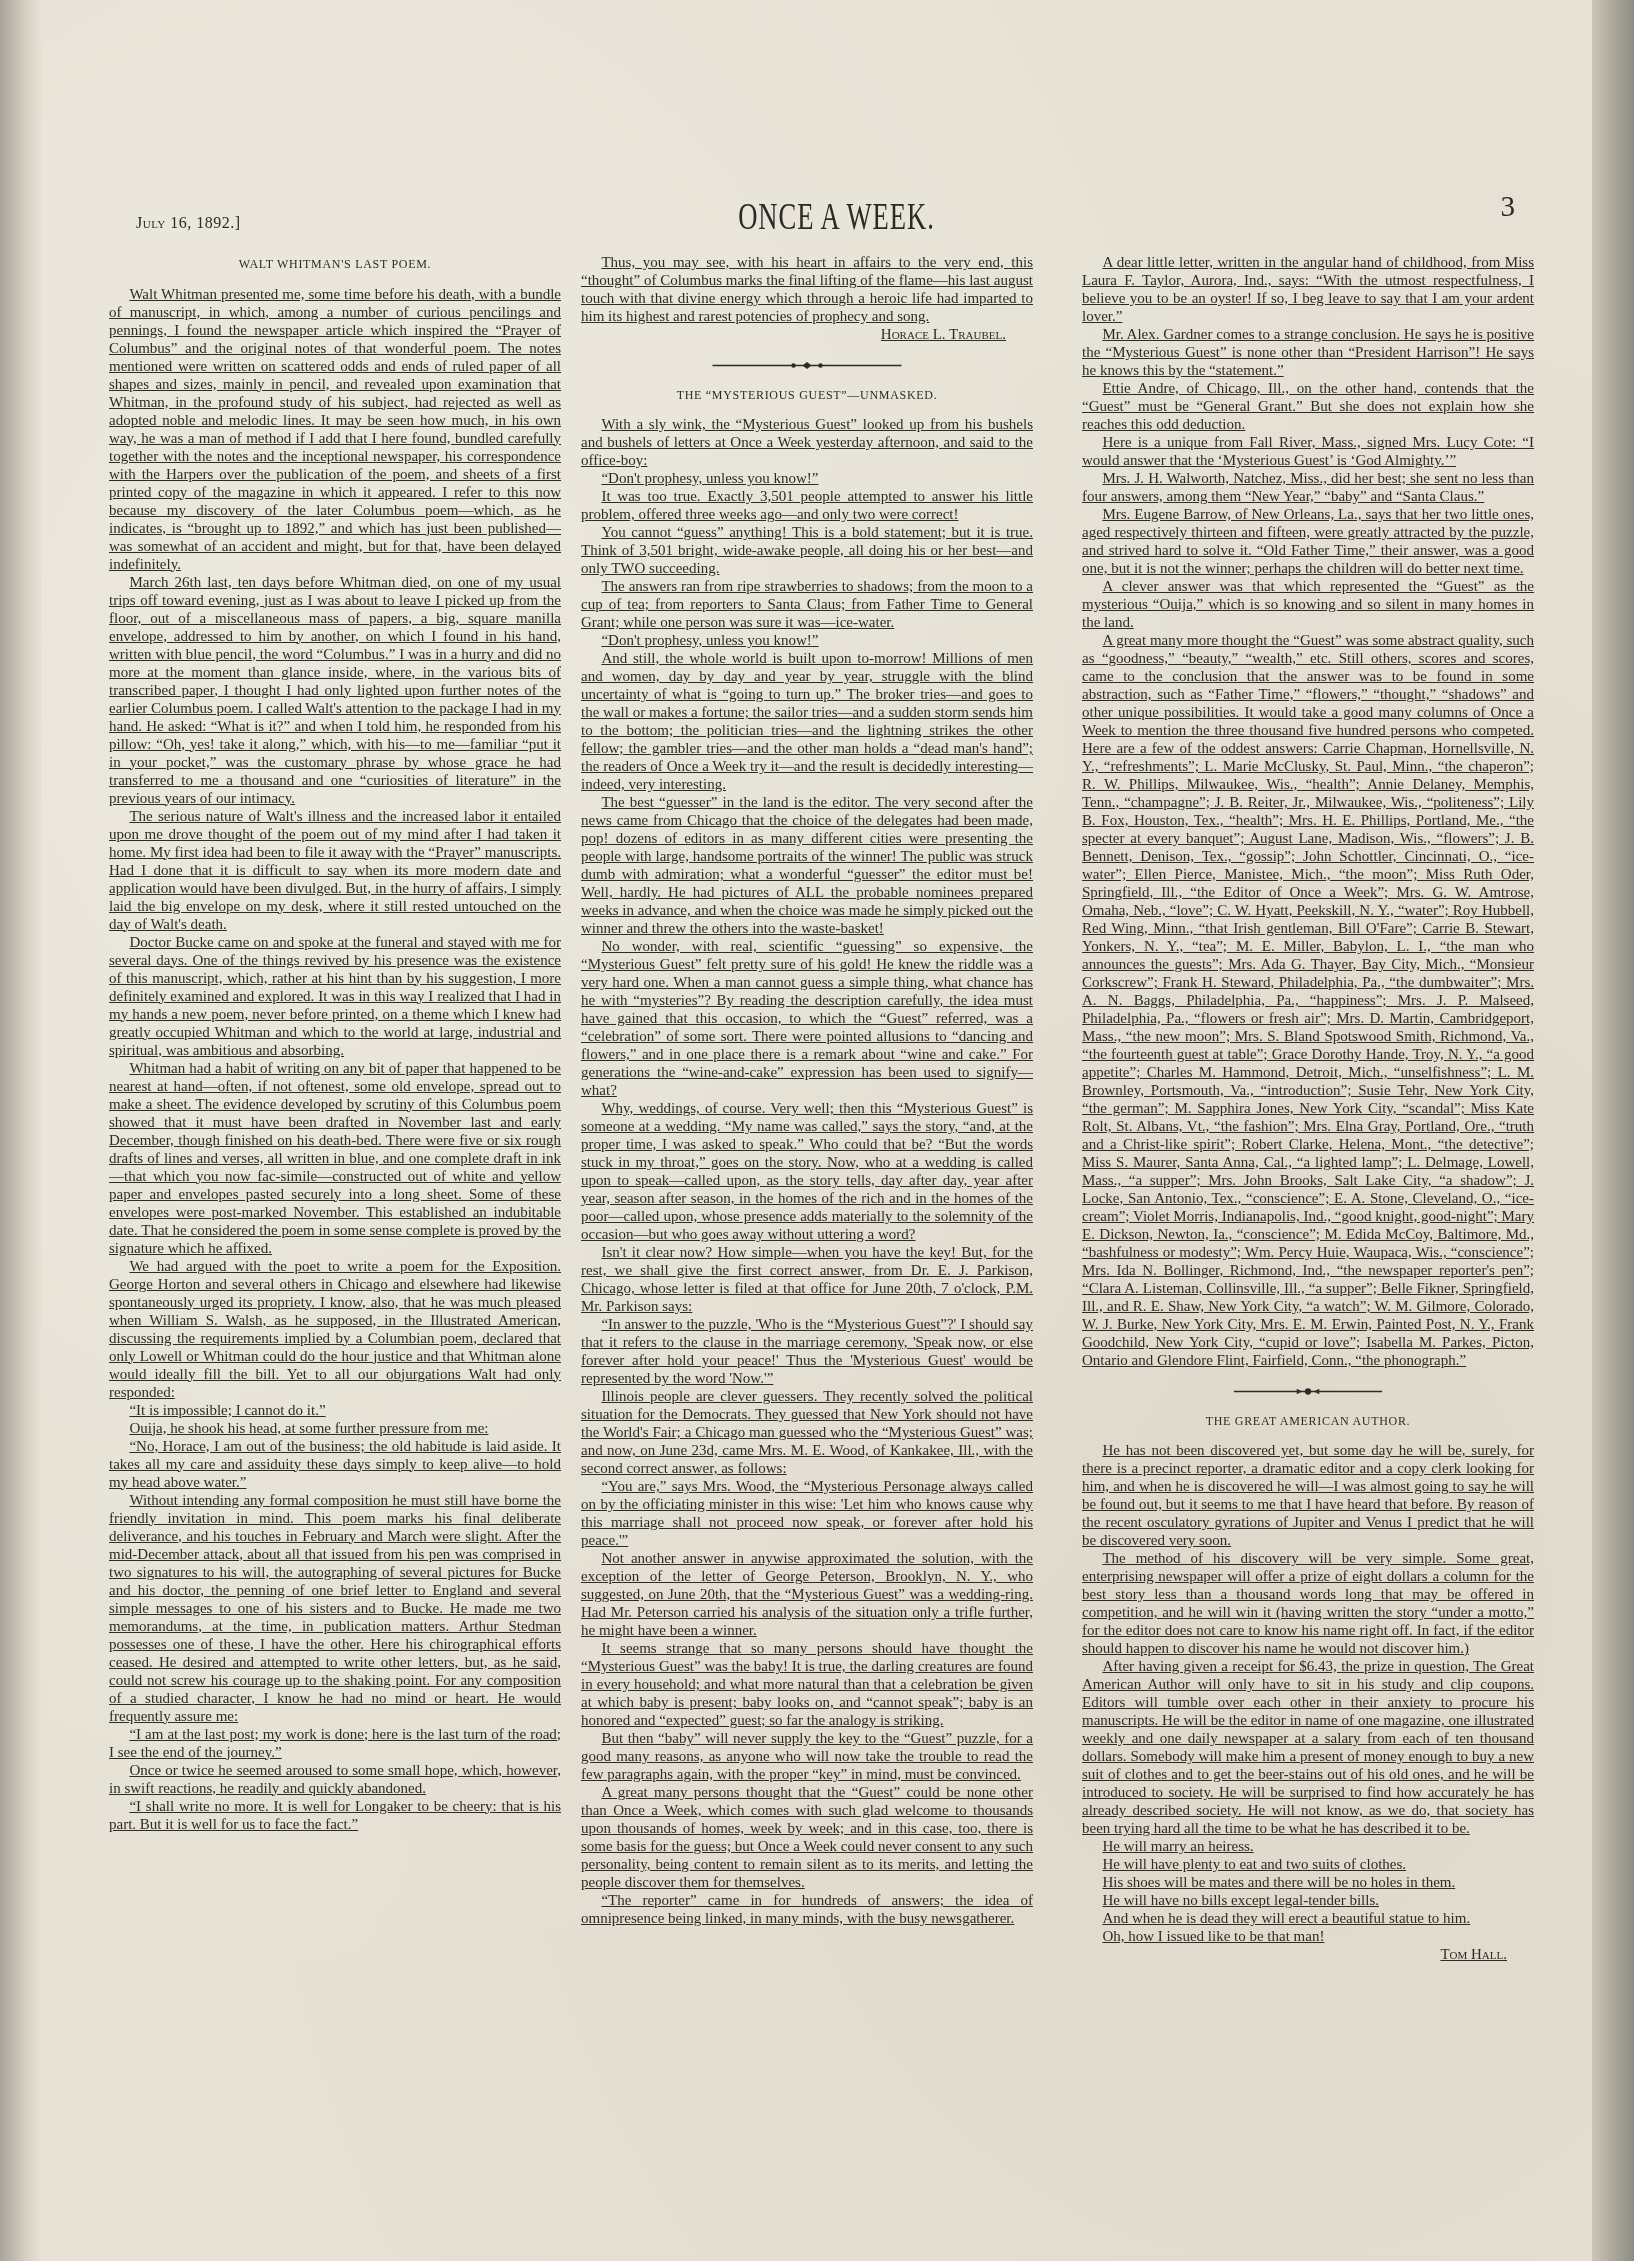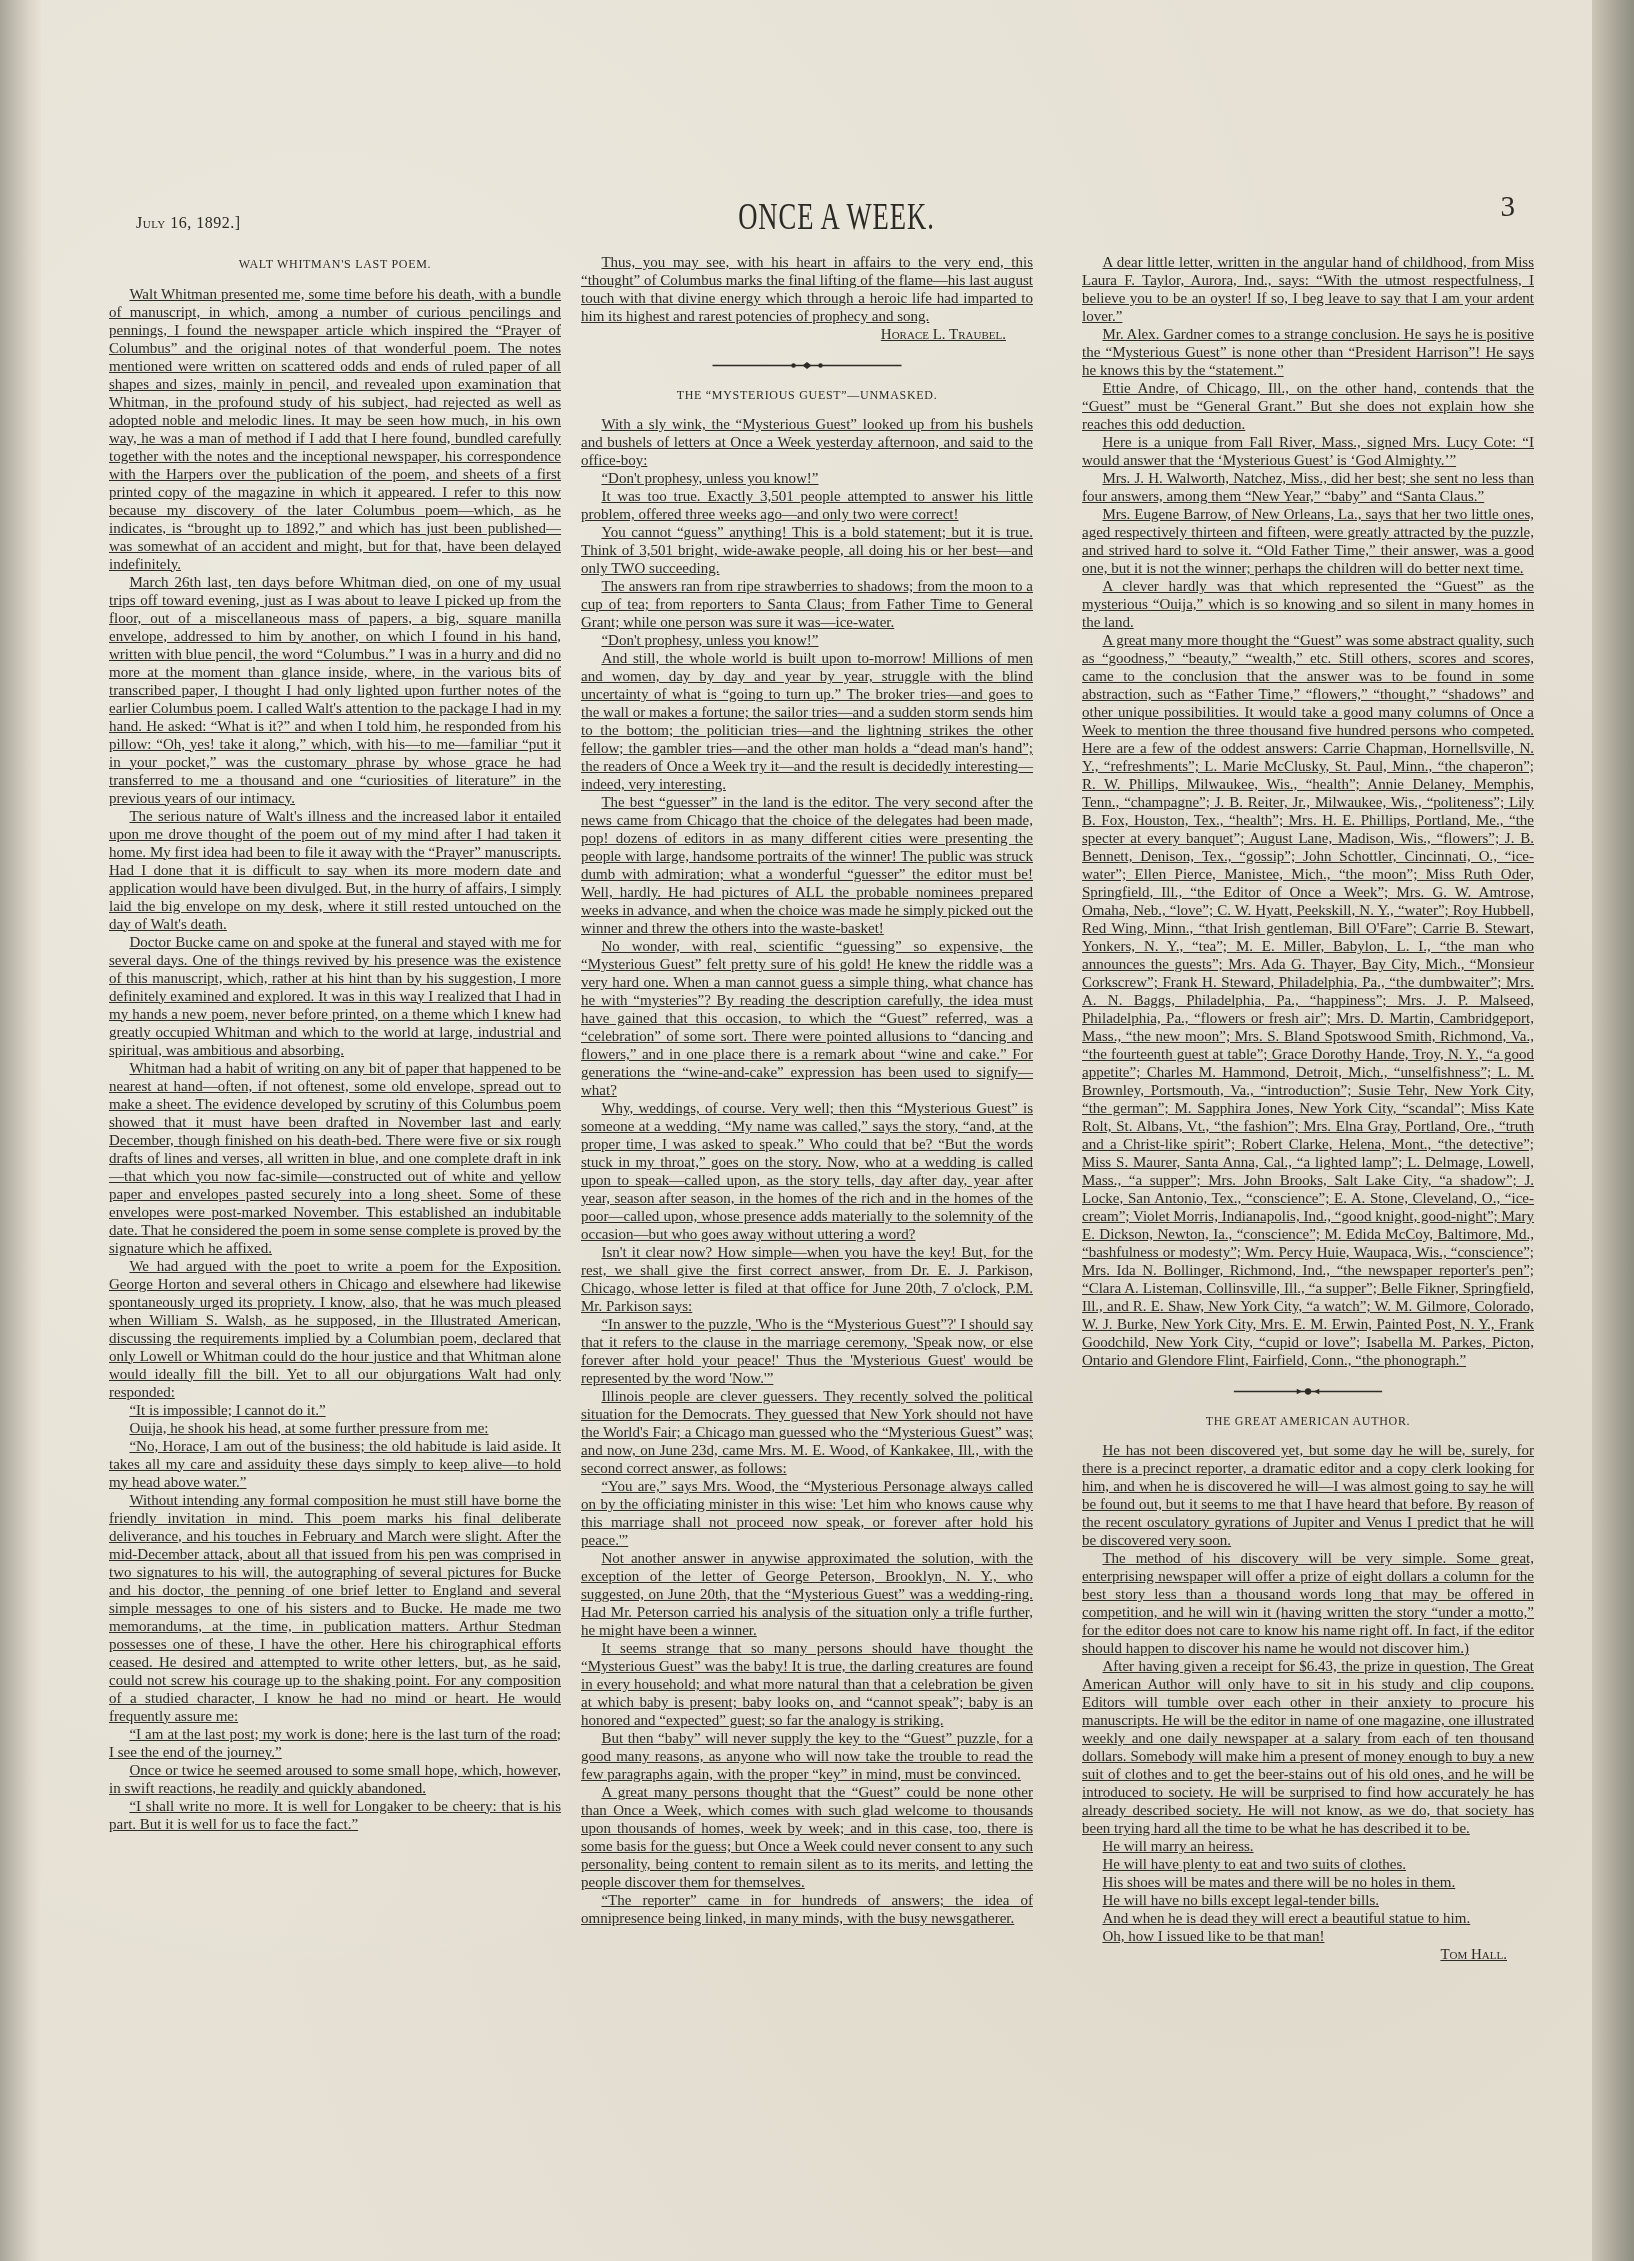--- a/index.html
+++ b/index.html
@@ -82,21 +82,21 @@
     <p>“The reporter” came in for hundreds of answers; the idea of omnipresence being linked, in many minds, with the busy newsgatherer.</p>
   </div>
 
   <div class="col c3">
     <p>A dear little letter, written in the angular hand of childhood, from Miss Laura F. Taylor, Aurora, Ind., says: “With the utmost respectfulness, I believe you to be an oyster! If so, I beg leave to say that I am your ardent lover.”</p>
     <p>Mr. Alex. Gardner comes to a strange conclusion. He says he is positive the “Mysterious Guest” is none other than “President Harrison”! He says he knows this by the “statement.”</p>
     <p>Ettie Andre, of Chicago, Ill., on the other hand, contends that the “Guest” must be “General Grant.” But she does not explain how she reaches this odd deduction.</p>
     <p>Here is a unique from Fall River, Mass., signed Mrs. Lucy Cote: “I would answer that the ‘Mysterious Guest’ is ‘God Almighty.’”</p>
     <p>Mrs. J. H. Walworth, Natchez, Miss., did her best; she sent no less than four answers, among them “New Year,” “baby” and “Santa Claus.”</p>
     <p>Mrs. Eugene Barrow, of New Orleans, La., says that her two little ones, aged respectively thirteen and fifteen, were greatly attracted by the puzzle, and strived hard to solve it. “Old Father Time,” their answer, was a good one, but it is not the winner; perhaps the children will do better next time.</p>
-    <p>A clever hardly was that which represented the “Guest” as the mysterious “Ouija,” which is so knowing and so silent in many homes in the land.</p>
+    <p>A clever answer was that which represented the “Guest” as the mysterious “Ouija,” which is so knowing and so silent in many homes in the land.</p>
     <p>A great many more thought the “Guest” was some abstract quality, such as “goodness,” “beauty,” “wealth,” etc. Still others, scores and scores, came to the conclusion that the answer was to be found in some abstraction, such as “Father Time,” “flowers,” “thought,” “shadows” and other unique possibilities. It would take a good many columns of Once a Week to mention the three thousand five hundred persons who competed. Here are a few of the oddest answers: Carrie Chapman, Hornellsville, N. Y., “refreshments”; L. Marie McClusky, St. Paul, Minn., “the chaperon”; R. W. Phillips, Milwaukee, Wis., “health”; Annie Delaney, Memphis, Tenn., “champagne”; J. B. Reiter, Jr., Milwaukee, Wis., “politeness”; Lily B. Fox, Houston, Tex., “health”; Mrs. H. E. Phillips, Portland, Me., “the specter at every banquet”; August Lane, Madison, Wis., “flowers”; J. B. Bennett, Denison, Tex., “gossip”; John Schottler, Cincinnati, O., “ice-water”; Ellen Pierce, Manistee, Mich., “the moon”; Miss Ruth Oder, Springfield, Ill., “the Editor of Once a Week”; Mrs. G. W. Amtrose, Omaha, Neb., “love”; C. W. Hyatt, Peekskill, N. Y., “water”; Roy Hubbell, Red Wing, Minn., “that Irish gentleman, Bill O'Fare”; Carrie B. Stewart, Yonkers, N. Y., “tea”; M. E. Miller, Babylon, L. I., “the man who announces the guests”; Mrs. Ada G. Thayer, Bay City, Mich., “Monsieur Corkscrew”; Frank H. Steward, Philadelphia, Pa., “the dumbwaiter”; Mrs. A. N. Baggs, Philadelphia, Pa., “happiness”; Mrs. J. P. Malseed, Philadelphia, Pa., “flowers or fresh air”; Mrs. D. Martin, Cambridgeport, Mass., “the new moon”; Mrs. S. Bland Spotswood Smith, Richmond, Va., “the fourteenth guest at table”; Grace Dorothy Hande, Troy, N. Y., “a good appetite”; Charles M. Hammond, Detroit, Mich., “unselfishness”; L. M. Brownley, Portsmouth, Va., “introduction”; Susie Tehr, New York City, “the german”; M. Sapphira Jones, New York City, “scandal”; Miss Kate Rolt, St. Albans, Vt., “the fashion”; Mrs. Elna Gray, Portland, Ore., “truth and a Christ-like spirit”; Robert Clarke, Helena, Mont., “the detective”; Miss S. Maurer, Santa Anna, Cal., “a lighted lamp”; L. Delmage, Lowell, Mass., “a supper”; Mrs. John Brooks, Salt Lake City, “a shadow”; J. Locke, San Antonio, Tex., “conscience”; E. A. Stone, Cleveland, O., “ice-cream”; Violet Morris, Indianapolis, Ind., “good knight, good-night”; Mary E. Dickson, Newton, Ia., “conscience”; M. Edida McCoy, Baltimore, Md., “bashfulness or modesty”; Wm. Percy Huie, Waupaca, Wis., “conscience”; Mrs. Ida N. Bollinger, Richmond, Ind., “the newspaper reporter's pen”; “Clara A. Listeman, Collinsville, Ill., “a supper”; Belle Fikner, Springfield, Ill., and R. E. Shaw, New York City, “a watch”; W. M. Gilmore, Colorado, W. J. Burke, New York City, Mrs. E. M. Erwin, Painted Post, N. Y., Frank Goodchild, New York City, “cupid or love”; Isabella M. Parkes, Picton, Ontario and Glendore Flint, Fairfield, Conn., “the phonograph.”</p>
     <div class="divider">
       <svg width="149" height="9" viewBox="0 0 330 20">
           <line x1="0" y1="10" x2="330" y2="10" stroke="#2d2b27" stroke-width="3"></line>
           <polygon points="140,4 152,10 140,16" fill="#2d2b27"></polygon>
           <circle cx="165" cy="10" r="7" fill="#2d2b27"></circle>
           <polygon points="190,4 178,10 190,16" fill="#2d2b27"></polygon>
         </svg>
     </div>
     <h2>THE GREAT AMERICAN AUTHOR.</h2>

